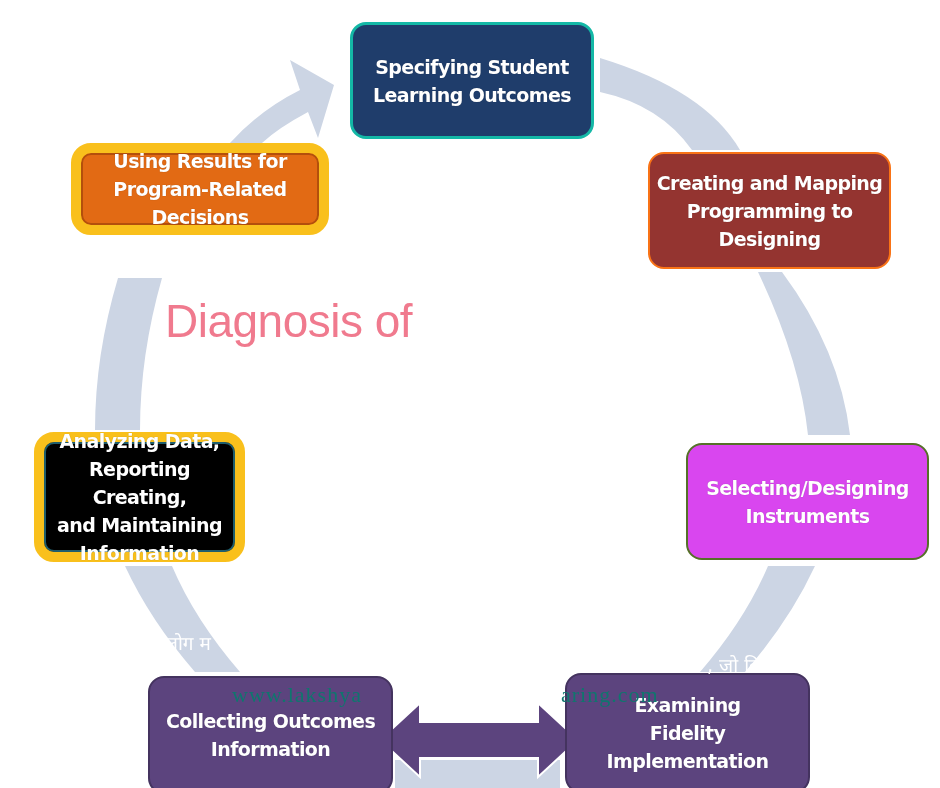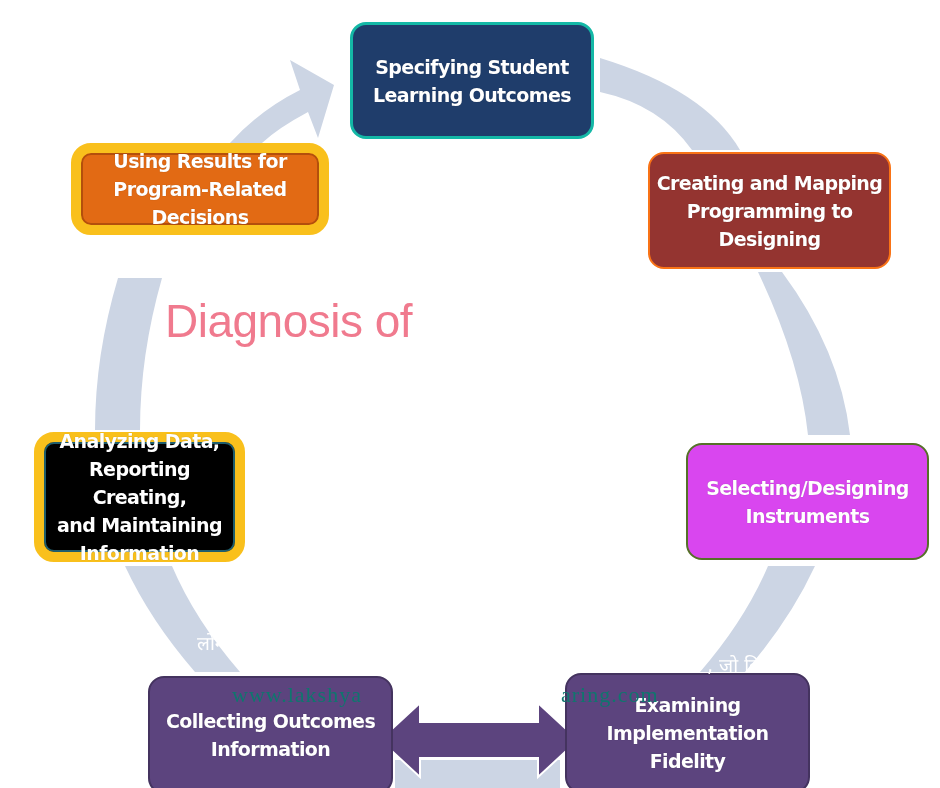--- a/index.html
+++ b/index.html
@@ -10,21 +10,21 @@
   #b1 { left: 350px; top: 22px; width: 244px; height: 117px; background: #1f3d6b; border: 3px solid #14b8a6; }
   #b2 { left: 648px; top: 152px; width: 243px; height: 117px; background: #943430; border: 2px solid #f97316; }
   #b3 { left: 686px; top: 443px; width: 243px; height: 117px; background: #d946ef; border: 2px solid #557028; }
   #b4 { left: 565px; top: 673px; width: 245px; height: 120px; background: #5c447e; border: 2px solid #44335f; }
   #b5 { left: 148px; top: 676px; width: 245px; height: 118px; background: #5c447e; border: 2px solid #44335f; }
   #b6 { left: 10px; top: 432px; width: 211px; height: 130px; background: #000000; border: 10px solid #f9c01c; border-radius: 20px; box-shadow: inset 0 0 0 2px #1f5e6d; margin-left: 24px; }
   #b7 { left: 71px; top: 143px; width: 258px; height: 92px; background: #e26a14; border: 10px solid #f9c01c; border-radius: 20px; box-shadow: inset 0 0 0 2px #b34f0c; }
   .title { position: absolute; left: 165px; top: 288px; color: #f07a8e; font-family: Liberation Sans, sans-serif; font-size: 46px; line-height: 66px; font-weight: normal; letter-spacing: -0.5px; }
   .title .line { display: block; white-space: nowrap; }
   .hindi { position: absolute; color: #ffffff; font-size: 19px; font-family: "DejaVu Sans", sans-serif; white-space: nowrap; }
-  #hindi-left { left: 165px; top: 630px; margin-left: 32px; }
+  #hindi-left { left: 165px; top: 630px; }
   #hindi-right { left: 707px; top: 652px; }
   .watermark { position: absolute; color: #0f766e; font-family: Liberation Serif, serif; font-size: 22px; letter-spacing: 1px; white-space: nowrap; }
   #wm-left { left: 232px; top: 682px; }
   #wm-right { left: 561px; top: 682px; }
 </style>
 </head>
 <body>
 
 <svg class="ring" viewBox="0 0 940 788">
 
@@ -68,22 +68,22 @@
 <div class="box" id="b3">
   <div>
       <span>Selecting/Designing</span>
       <span>Instruments</span>
     </div>
 </div>
 
 <div class="box" id="b4">
   <div>
       <span>Examining</span>
+      <span>Fidelity</span>
       <span>Implementation</span>
-      <span>Fidelity</span>
     </div>
 </div>
 
 <div class="box" id="b5">
   <div>
       <span>Collecting Outcomes</span>
       <span>Information</span>
     </div>
 </div>
 

